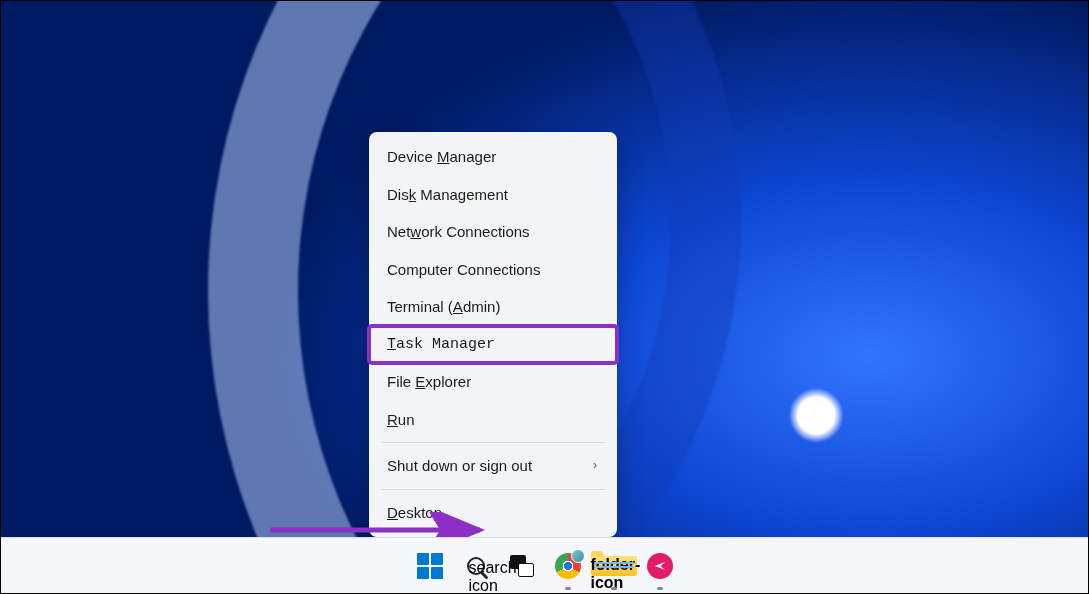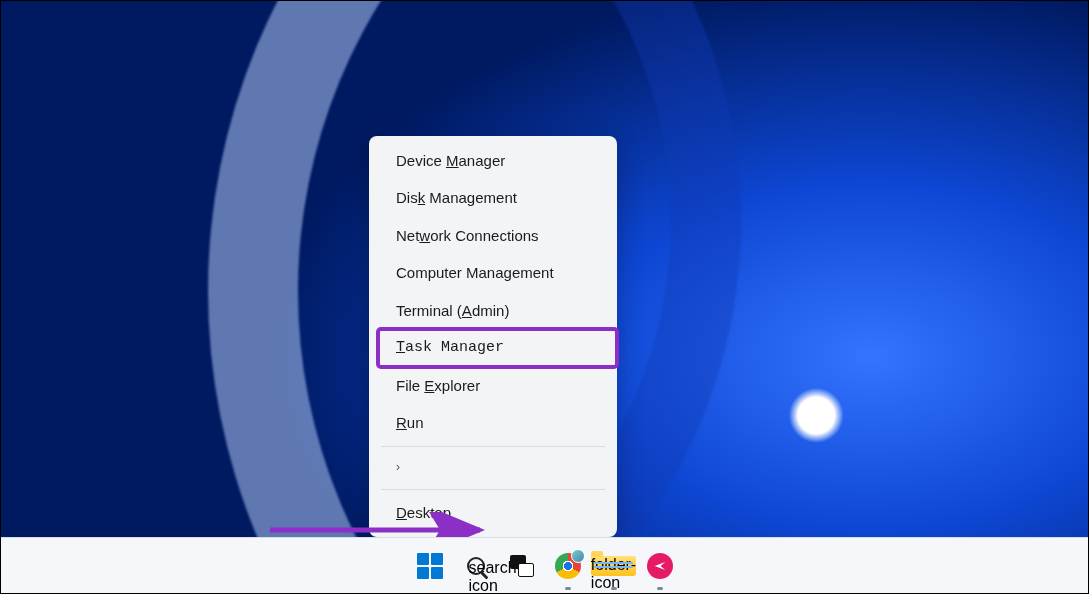--- a/index.html
+++ b/index.html
@@ -58,21 +58,20 @@
     color:#1b1b1b;
   }
   .menu-item{
     position:relative;
     display:flex;
     align-items:center;
     justify-content:space-between;
     padding:9px 20px 9px 18px;
     cursor:default;
     line-height:1.3;
-    margin-left:9px;
   }
   .menu-item .lbl u{ text-decoration: underline; }
   .menu-item .chev{
     font-size:12px; color:#555;
   }
   .highlighted{
     outline:4px solid #8c2fc7;
     outline-offset:-2px;
     border-radius:3px;
     font-family:Liberation Mono, monospace;
@@ -149,20 +148,21 @@
     background:linear-gradient(135deg,#7cc,#48a);
     border:1.5px solid #fff;
   }
 
   
   .folder{
     width:46px;height:20px;
     background:linear-gradient(#ffe07a,#ffc21e);
     border-radius:2px 2px 3px 3px;
     position:relative;
+    font-weight:bold;
   }
   .folder::before{content:"";position:absolute;top:-5px;left:0;width:12px;height:6px;background:#ffd659;border-radius:2px 2px 0 0;}
   .folder::after{content:"";position:absolute;top:6px;left:3px;right:3px;height:2px;background:#74b6f7;border-radius:1px;box-shadow:0 4px 0 #74b6f7;}
 
   
   .pinkapp{
     width:26px;height:26px;border-radius:50%;
     background:#e61b66;
     display:flex;align-items:center;justify-content:center;
   }
@@ -188,36 +188,37 @@
     <div class="menu-item">
       <span class="lbl">Device <u>M</u>anager</span>
     </div>
     <div class="menu-item">
       <span class="lbl">Dis<u>k</u> Management</span>
     </div>
     <div class="menu-item">
       <span class="lbl">Net<u>w</u>ork Connections</span>
     </div>
     <div class="menu-item">
-      <span class="lbl">Computer Management</span>
+      <span class="lbl">Computer Connections</span>
     </div>
     <div class="menu-item">
       <span class="lbl">Terminal (<u>A</u>dmin)</span>
     </div>
     <div class="menu-item highlighted">
       <span class="lbl"><u>T</u>ask Manager</span>
     </div>
     <div class="menu-item">
       <span class="lbl">File <u>E</u>xplorer</span>
     </div>
     <div class="menu-item">
       <span class="lbl"><u>R</u>un</span>
     </div>
     <div class="menu-sep"></div>
     <div class="menu-item">
+      <span class="lbl">Shut down or sign out</span>
       <span class="chev">›</span>
     </div>
     <div class="menu-sep"></div>
     <div class="menu-item">
       <span class="lbl"><u>D</u>esktop</span>
     </div>
   </div>
 
 <div class="arrow-ann">
   <svg viewBox="0 0 230 36">

